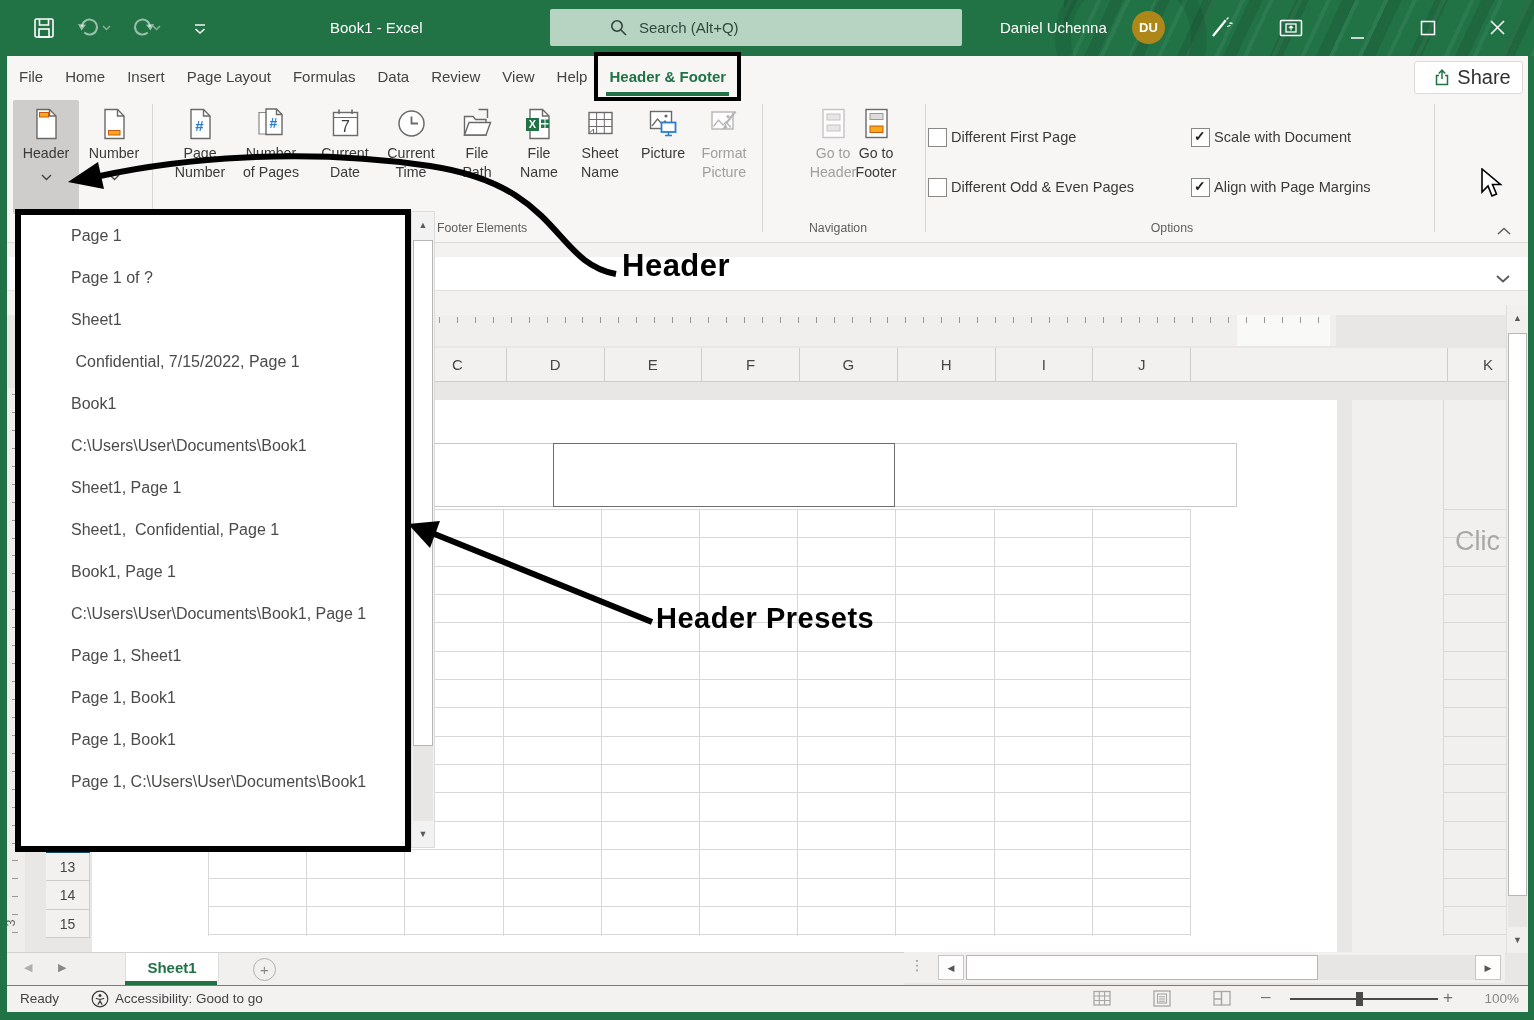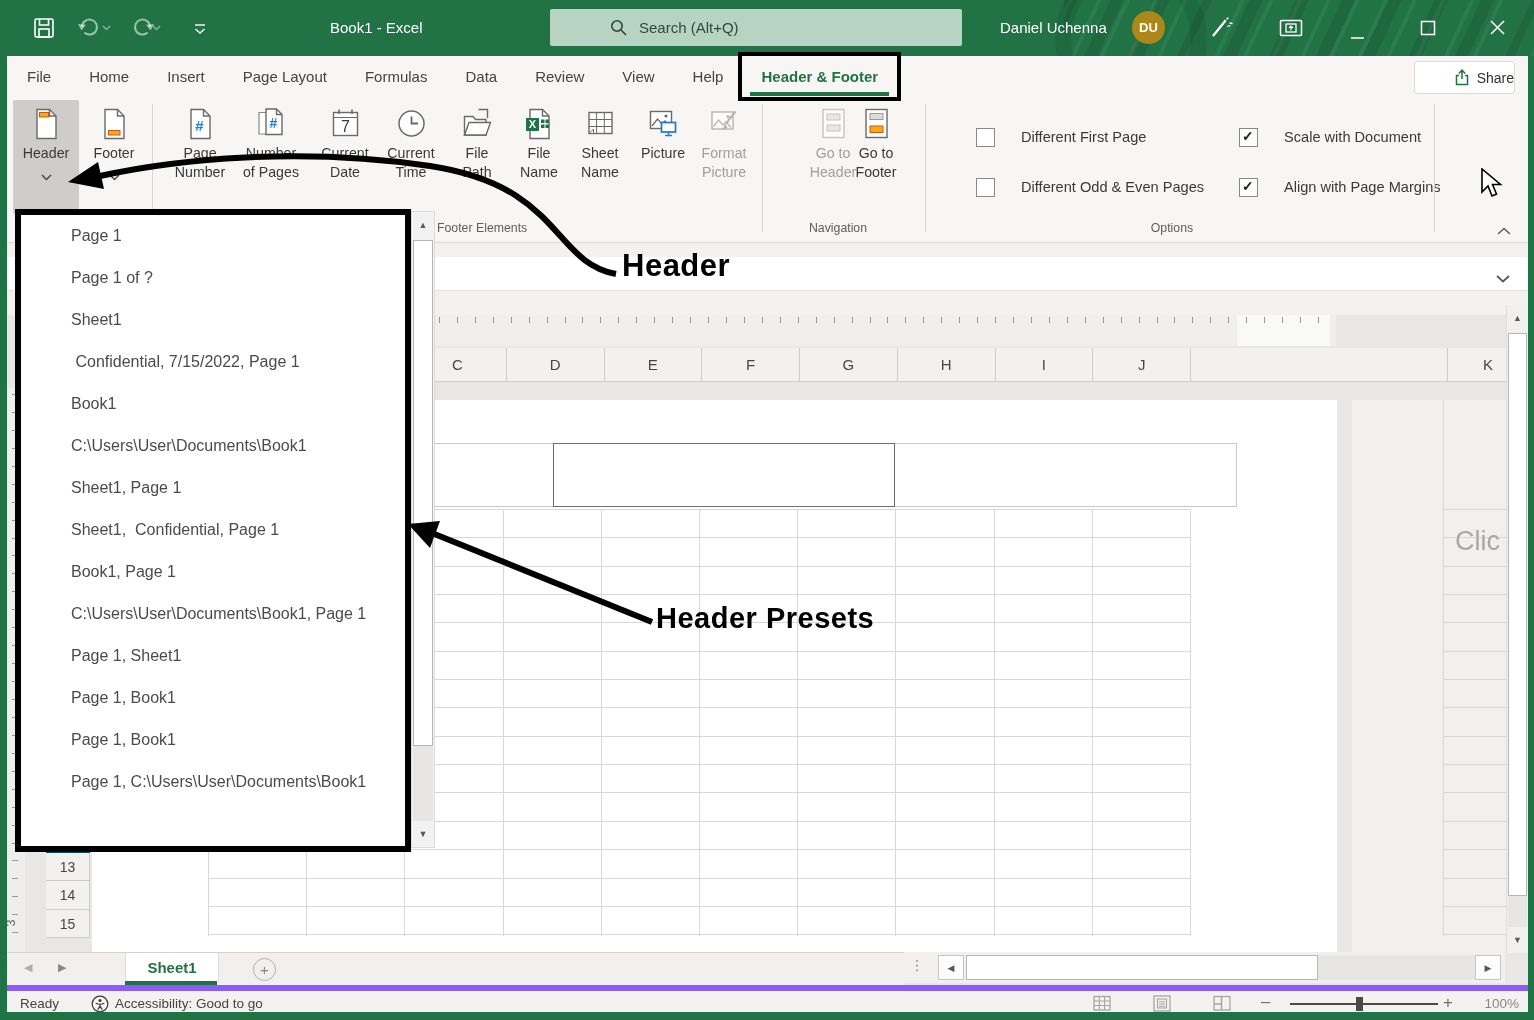--- a/index.html
+++ b/index.html
@@ -14,35 +14,35 @@
   .tb-circle{position:absolute;left:1055px;top:-38px;width:120px;height:120px;border:16px solid rgba(0,0,0,.08);border-radius:50%;}
   .tb-text{color:#fff;font-size:15px;line-height:56px;white-space:nowrap;}
   .searchbox{position:absolute;left:550px;top:9px;width:412px;height:37px;background:#b7d3c1;border-radius:2px;
     display:flex;align-items:center;padding-left:60px;gap:12px;box-sizing:border-box;}
   .searchbox span{color:#2f4a3c;font-size:15px;}
   .avatar{position:absolute;left:1132px;top:11px;width:33px;height:33px;border-radius:50%;background:#ad8717;
     color:#fff;font-size:13px;font-weight:bold;display:flex;align-items:center;justify-content:center;}
   
   .ribbonarea{position:absolute;left:0;top:56px;width:1534px;height:187px;background:#f7f6f5;border-bottom:1px solid #dcdad8;box-sizing:border-box;}
   .tabs{position:absolute;left:8px;top:56px;height:41px;display:flex;}
-  .tab{padding:0 19px;line-height:41px;font-size:15px;color:#444;position:relative;white-space:nowrap;}
+  .tab{padding:0 11px;line-height:41px;font-size:15px;color:#444;position:relative;white-space:nowrap;}
   .tab.active{color:#217346;font-weight:600;outline:4px solid #000;}
   .tab.active::after{content:"";position:absolute;left:8px;right:8px;bottom:1px;height:4px;background:#217346;}
   .share-btn{position:absolute;left:1414px;top:61px;width:99px;height:31px;background:#fff;border:1px solid #dcdad8;border-radius:3px;
-    display:flex;align-items:center;justify-content:flex-end;gap:7px;font-size:14px;color:#323130;}
+    display:flex;align-items:center;justify-content:center;gap:7px;font-size:20px;color:#323130;padding-left:8px;}
   .rbtn{position:absolute;top:100px;height:114px;display:flex;flex-direction:column;align-items:center;
     font-size:14.2px;line-height:19px;color:#3b3a39;text-align:center;}
   .rbtn .ric{margin-top:6px;height:38px;}
   .rbtn.pressed{background:#cfcdcb;border-radius:2px;}
   .rbtn.disabled{color:#a19f9d;}
   .rsep{position:absolute;top:104px;width:1px;height:128px;background:#d8d6d4;}
   .grplabel{position:absolute;top:221px;font-size:12.3px;color:#605e5c;text-align:center;}
   .opts{position:absolute;left:928px;top:112px;display:grid;grid-auto-flow:column;
     grid-template-rows:repeat(2,50px);grid-template-columns:263px auto;align-items:center;}
-  .opt-row{display:flex;align-items:center;gap:26px;margin-left:48px;}
+  .opt-row{display:flex;align-items:center;gap:4px;}
   .cb{width:17px;height:17px;border:1px solid #8a8886;background:#fff;position:relative;flex:none;}
   .opt-row.checked .cb::after{content:"✓";position:absolute;left:2px;top:-1px;font-size:14px;font-weight:bold;color:#201f1e;}
   .opt-label{font-size:14.6px;color:#3b3a39;white-space:nowrap;}
   
   .fxarea{position:absolute;left:7px;top:243px;width:1521px;height:72px;background:#f3f2f1;}
   .fxbar{position:absolute;left:7px;top:257px;width:1521px;height:34px;background:#fff;border-bottom:1px solid #e3e1df;box-sizing:border-box;}
   .ruler{position:absolute;left:407px;top:315px;width:929px;height:31px;background:#f0efee;}
   .ruler-ticks{position:absolute;left:14px;top:2px;height:6px;width:900px;
     background:repeating-linear-gradient(to right,#9a9896 0,#9a9896 1px,transparent 1px,transparent 17.94px);}
   .ruler-nums{position:absolute;left:16px;top:7px;display:flex;}
@@ -81,21 +81,21 @@
   .hscroll{position:absolute;left:904px;top:952px;width:601px;height:31px;background:#f1f0ef;z-index:20;}
   .hsc-btn{position:absolute;top:3px;width:26px;height:25px;background:#fdfdfd;border:1px solid #c8c6c4;box-sizing:border-box;
     display:flex;align-items:center;justify-content:center;font-size:9px;color:#555;}
   
   .tabbar{position:absolute;left:7px;top:952px;width:897px;height:33px;background:#f1f0ef;border-top:1px solid #d4d2d0;box-sizing:border-box;}
   .sheettab{position:absolute;left:118px;top:0;width:92px;height:29px;background:#fff;border-left:1px solid #dededd;border-right:1px solid #dededd;
     text-align:center;line-height:29px;font-size:15px;font-weight:bold;color:#217346;}
   .sheettab-bar{position:absolute;left:118px;top:28px;width:92px;height:4px;background:#217346;}
   .addsheet{position:absolute;left:246px;top:5px;width:21px;height:21px;border:1px solid #b3b1af;border-radius:50%;
     display:flex;align-items:center;justify-content:center;font-size:15px;color:#8a8886;}
-  .statusbar{position:absolute;left:7px;top:985px;width:1521px;height:27px;background:#f3f2f1;border-top:6px solid #8b5cf6;box-sizing:border-box;}
+  .statusbar{position:absolute;left:7px;top:985px;width:1521px;height:27px;background:#f3f2f1;border-top:1px solid #8b5cf6;box-sizing:border-box;}
   .status-text{position:absolute;top:0;line-height:26px;font-size:13.5px;color:#444;}
   
   .dd-panel{position:absolute;left:21px;top:215px;width:390px;height:631px;background:#fff;z-index:40;}
   .dd-item{height:42px;line-height:42px;padding-left:50px;font-size:16px;color:#4c4b4a;white-space:pre;overflow:hidden;}
   .dd-scroll{position:absolute;left:411px;top:211px;width:24px;height:637px;background:#f2f2f2;border:1px solid #dcdcdc;box-sizing:border-box;z-index:41;}
   .dds-btn{position:absolute;left:0;width:22px;height:26px;background:#f2f2f2;display:flex;align-items:center;justify-content:center;font-size:9px;color:#5a5a58;}
   .dd-border{position:absolute;left:15px;top:209px;width:396px;height:643px;border:6px solid #000;box-sizing:border-box;z-index:45;pointer-events:none;}
   
   .ann-text{position:absolute;font-weight:800;color:#000;z-index:60;white-space:nowrap;letter-spacing:.5px;}
   #ann-arrows{position:absolute;left:0;top:0;z-index:58;pointer-events:none;}
@@ -227,21 +227,21 @@
     </span>
   </div>
   <div class="rbtn" style="left:81px;width:66px;">
     <span class="ric">
       <svg width="35" height="36" viewBox="0 0 35 36">
           <path d="M8 3.5h12.5L27 10v22.5H8z" fill="#fff" stroke="#6b6a68" stroke-width="1.4"></path>
           <path d="M20.5 3.5V10H27" fill="none" stroke="#6b6a68" stroke-width="1.4"></path>
           <rect x="11.5" y="24.5" width="11.5" height="4.5" fill="#FBA919" stroke="#C55A11"></rect>
         </svg>
     </span>
-    <span>Footer</span>
+    <span>Number</span>
     <span class="chev" style="margin-top:4px;">
       <svg width="11" height="7" viewBox="0 0 11 7">
           <path d="M1 1l4.5 4.5L10 1" fill="none" stroke="#444" stroke-width="1.4"></path>
         </svg>
     </span>
   </div>
 
   <div class="rsep" style="left:152px;"></div>
 
   <div class="rbtn" style="left:172px;width:56px;">

